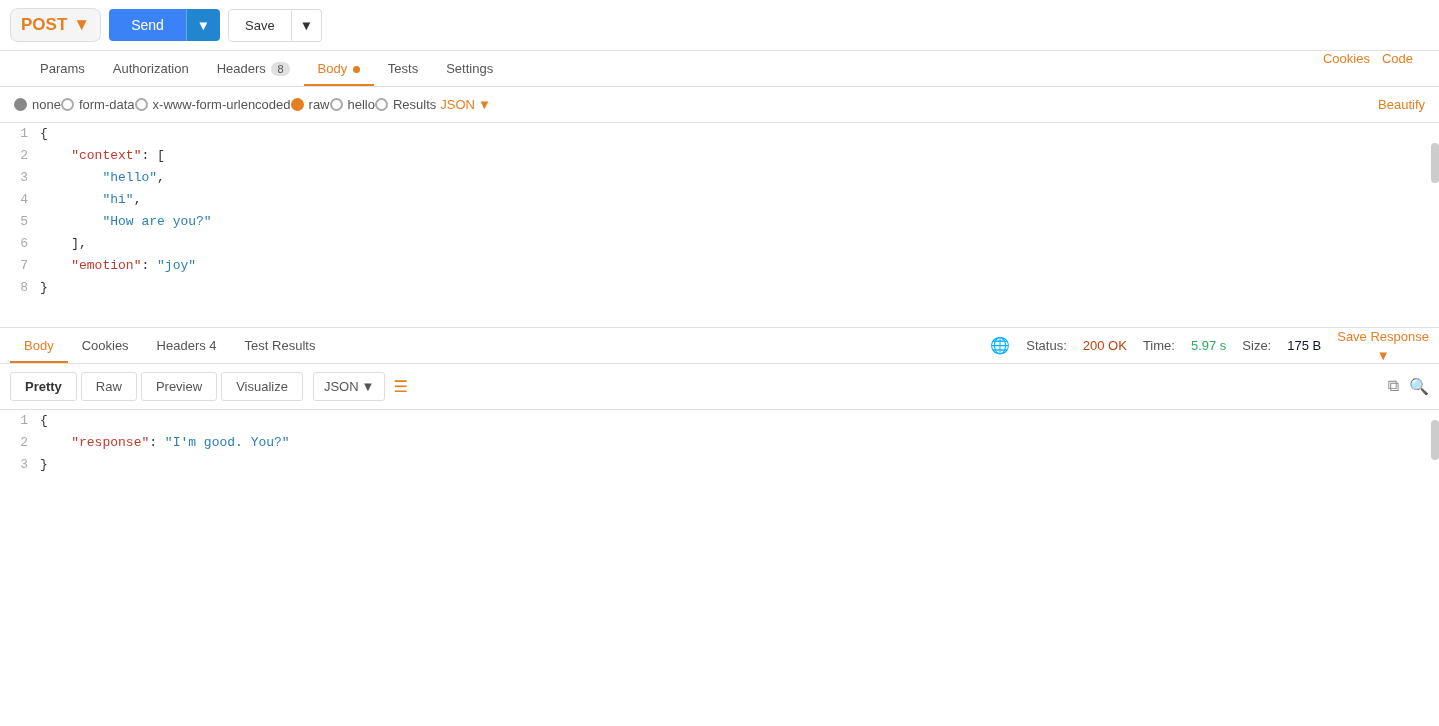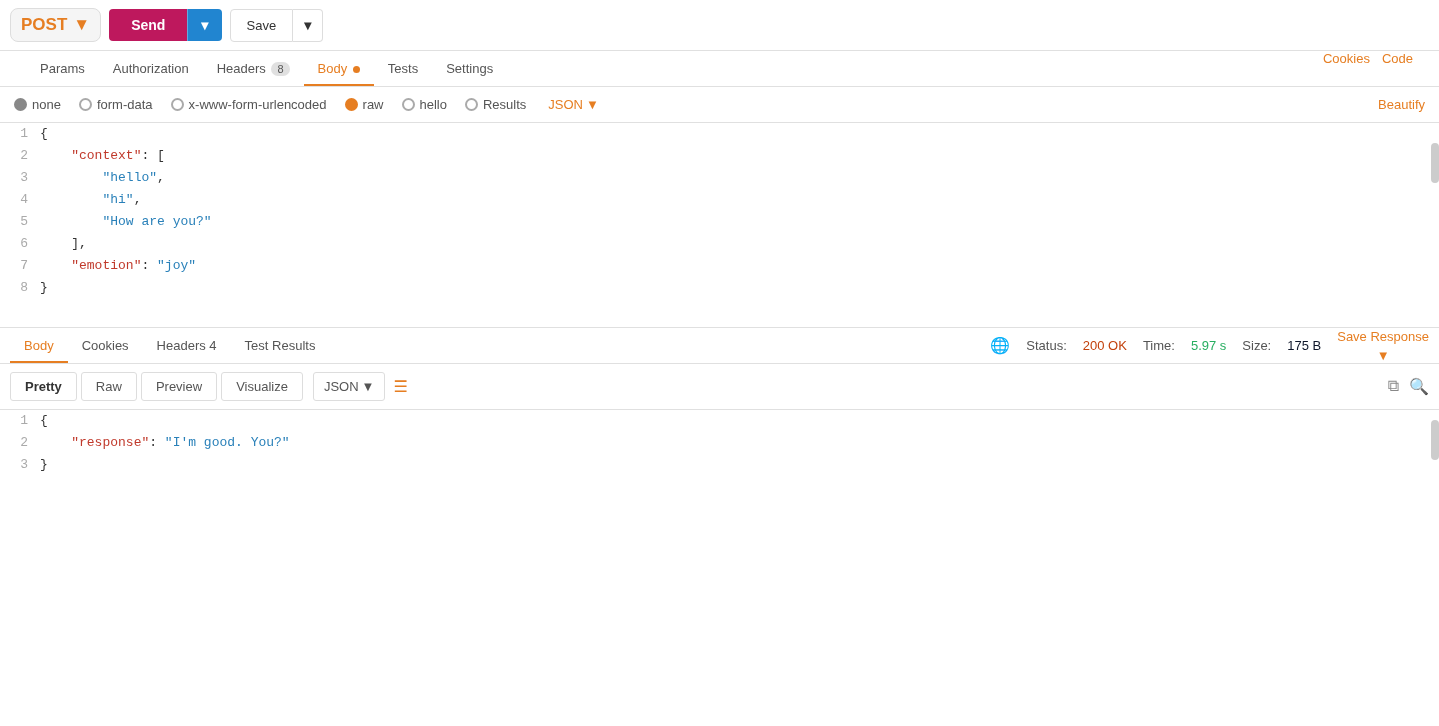--- a/index.html
+++ b/index.html
@@ -3,38 +3,38 @@
   <meta charset="utf-8">
   <style>
     * { margin: 0; padding: 0; box-sizing: border-box; }
     body { font-family: -apple-system, BlinkMacSystemFont, 'Segoe UI', sans-serif; font-size: 13px; background: #fff; color: #333; overflow: hidden; }
 
     
     .top-bar { display: flex; align-items: center; padding: 8px 10px; gap: 8px; background: #fff; border-bottom: 1px solid #e0e0e0; }
     .method-select { display: flex; align-items: center; background: #f5f5f5; border: 1px solid #ddd; border-radius: 8px; padding: 6px 10px; cursor: pointer; font-size: 17px; font-weight: 600; color: #e67e22; gap: 6px; min-width: 90px; }
     .url-input { flex: 1; border: 1px solid #ddd; border-radius: 4px; padding: 8px 12px; font-size: 13px; color: #333; outline: none; }
     .send-btn-group { display: flex; align-items: stretch; }
-    .send-btn { background: #be185d; color: #fff; border: none; padding: 8px 22px; font-size: 14px; font-weight: 700; cursor: pointer; border-radius: 4px 0 0 4px; }
+    .send-btn { background: #3b82f6; color: #fff; border: none; padding: 8px 22px; font-size: 14px; font-weight: 400; cursor: pointer; border-radius: 4px 0 0 4px; }
     .send-btn-arrow { background: #2185d0; color: #fff; border: none; border-left: 1px solid rgba(255,255,255,0.3); padding: 8px 10px; cursor: pointer; border-radius: 0 4px 4px 0; }
     .save-btn-group { display: flex; align-items: stretch; }
     .save-btn { background: #fff; color: #333; border: 1px solid #ddd; padding: 8px 16px; font-size: 13px; cursor: pointer; border-radius: 4px 0 0 4px; }
     .save-btn-arrow { background: #fff; color: #333; border: 1px solid #ddd; border-left: none; padding: 8px 8px; cursor: pointer; border-radius: 0 4px 4px 0; }
 
     
     .req-tabs { display: flex; align-items: flex-start; border-bottom: 1px solid #e0e0e0; padding: 0 26px; background: #fff; }
     .req-tab { padding: 10px 14px; cursor: pointer; color: #555; font-size: 13px; position: relative; white-space: nowrap; }
     .req-tab.active { color: #e67e22; }
     .req-tab.active::after { content: ''; position: absolute; bottom: 0; left: 0; right: 0; height: 2px; background: #e67e22; }
     .req-tab .badge { background: #e0e0e0; border-radius: 10px; padding: 1px 6px; font-size: 11px; color: #555; margin-left: 2px; }
     .req-tab .dot { width: 7px; height: 7px; background: #e67e22; border-radius: 50%; display: inline-block; margin-left: 2px; vertical-align: middle; }
     .tab-right { margin-left: auto; display: flex; gap: 12px; }
     .tab-right a { color: #e67e22; text-decoration: none; font-size: 13px; cursor: pointer; }
 
     
-    .body-options { display: flex; align-items: center; padding: 10px 14px; gap: 18px; border-bottom: 1px solid #e0e0e0; background: #fff; }
+    .body-options { display: flex; align-items: center; padding: 10px 14px; gap: 0; border-bottom: 1px solid #e0e0e0; background: #fff; }
     .radio-option { display: flex; align-items: center; gap: 5px; cursor: pointer; color: #555; font-size: 13px; }
     .radio-circle { width: 13px; height: 13px; border-radius: 50%; border: 2px solid #aaa; display: inline-flex; align-items: center; justify-content: center; }
     .radio-circle.selected-orange { border-color: #e67e22; background: #e67e22; }
     .radio-circle.selected-gray { border-color: #888; background: #888; }
     .radio-circle.selected-none { border-color: #aaa; }
     .json-dropdown { color: #e67e22; font-size: 13px; cursor: pointer; display: flex; align-items: center; gap: 3px; margin-left: 4px; }
     .beautify-btn { margin-left: auto; color: #e67e22; cursor: pointer; font-size: 13px; }
 
     
     .editor-area { background: #fff; font-family: 'Courier New', Courier, monospace; font-size: 13px; padding: 0; overflow-y: auto; height: 205px; border-bottom: 1px solid #e0e0e0; position: relative; }

